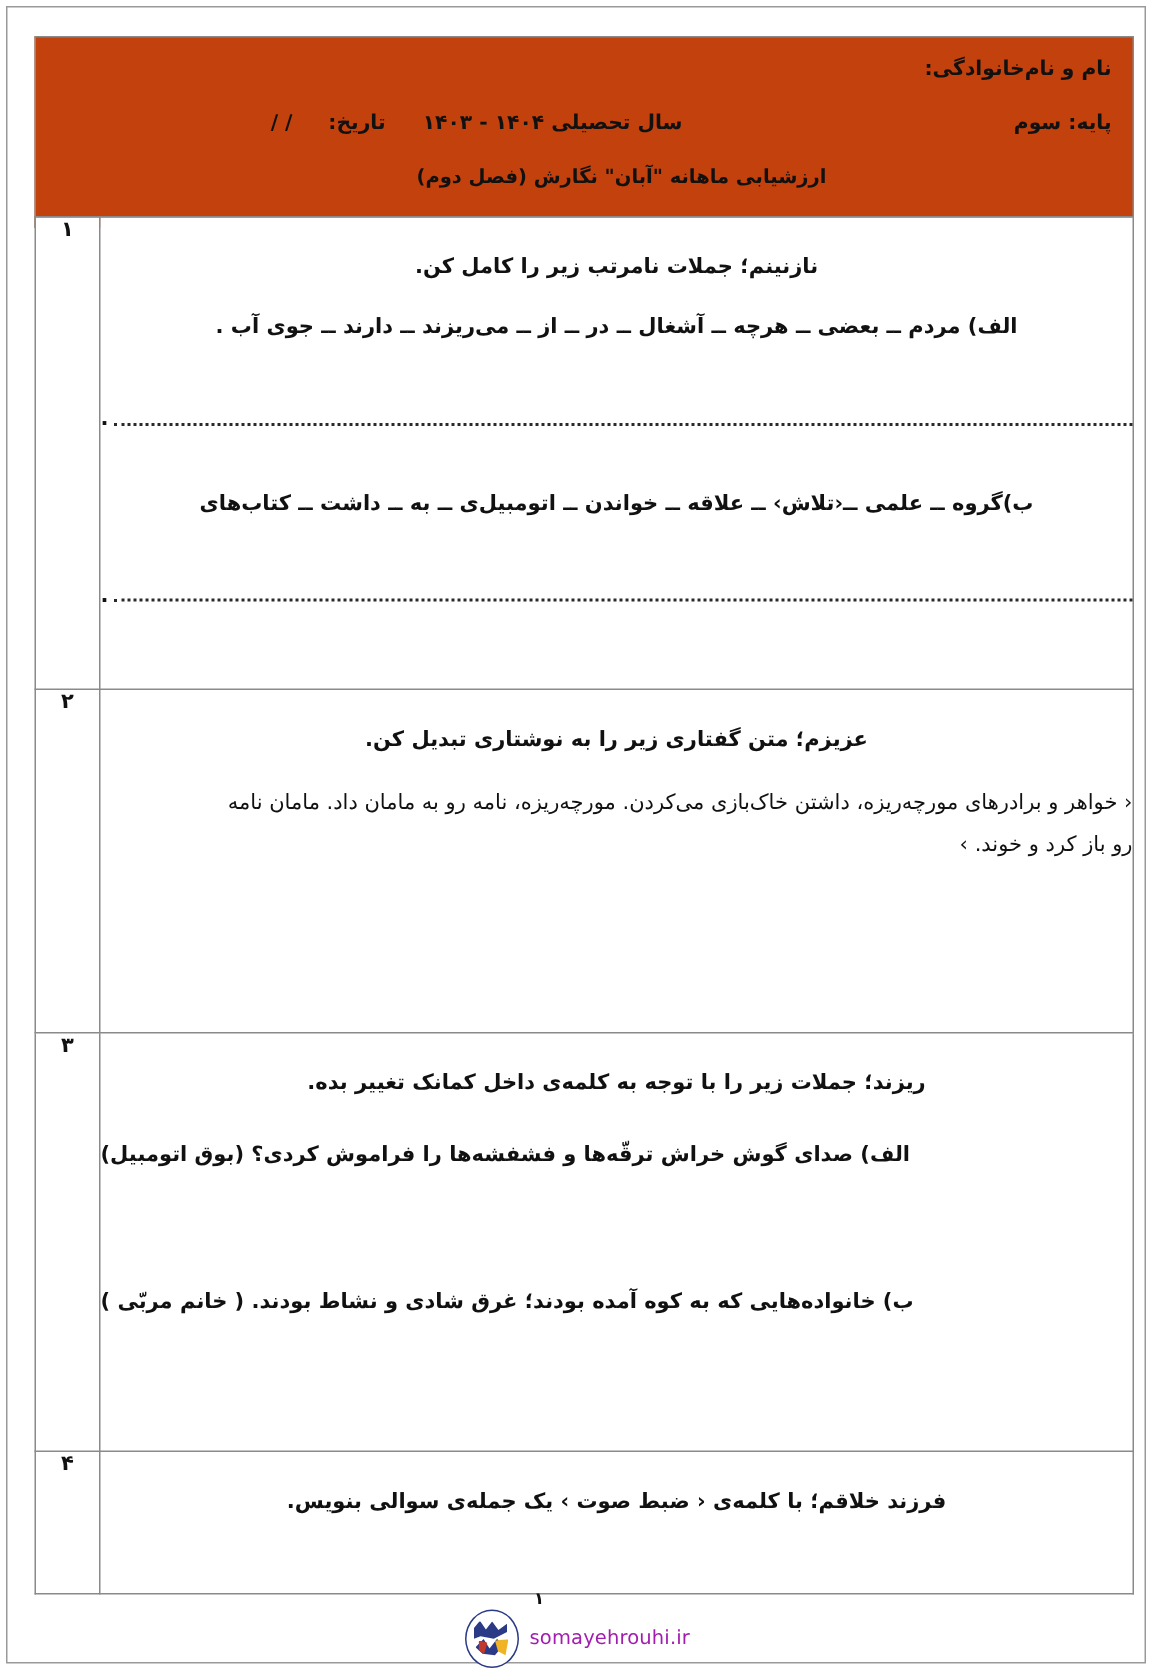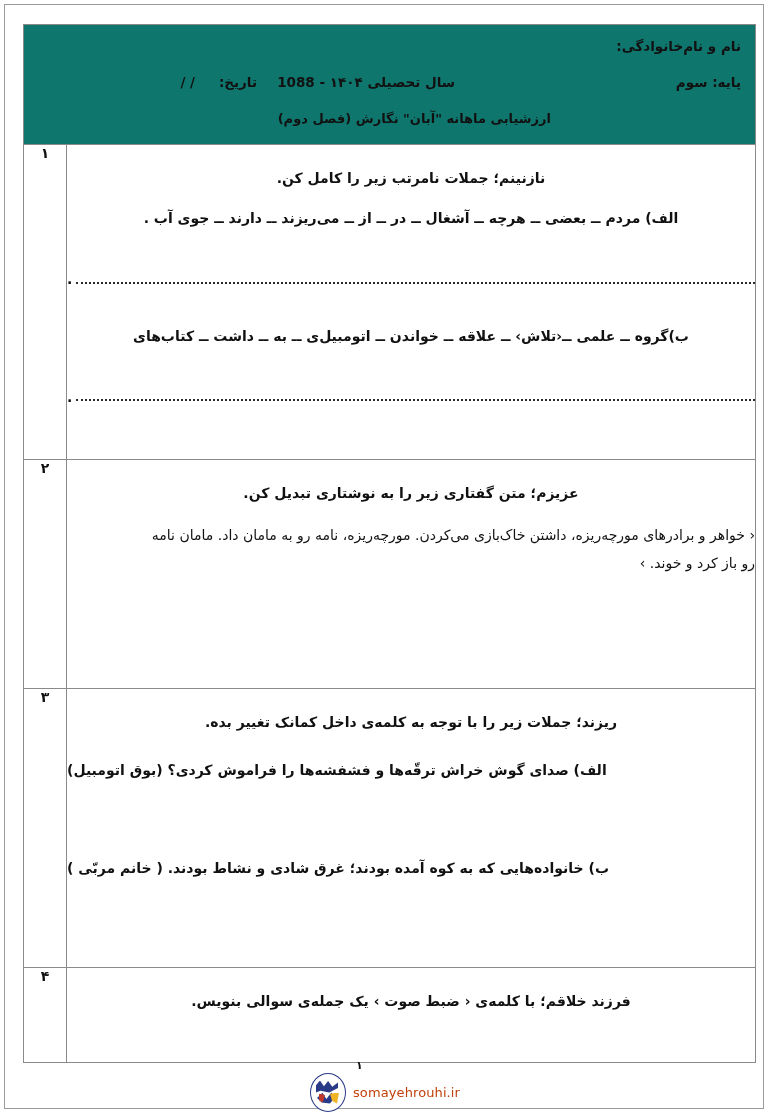--- a/index.html
+++ b/index.html
@@ -31,21 +31,21 @@
 
   
   #header-box {
     position: absolute;
     left: 18px;
     top: 19px;
     width: 733px;
     height: 128px;
     border: 1px solid #8a8a8a;
     box-sizing: border-box;
-    background: #0f766e;
+    background: #c2410c;
     direction: rtl;
   }
   .hdr-row {
     position: absolute;
     width: 100%;
     display: flex;
     align-items: center;
     font-weight: bold;
     font-size: 13.5px;
     white-space: nowrap;
@@ -198,21 +198,21 @@
   #site-logo .mark-yellow {
     position: absolute;
     left: 19px; top: 19px;
     width: 9px; height: 11px;
     background: #f0b323;
     clip-path: polygon(0 12%, 100% 0, 78% 100%, 22% 76%);
   }
   #site-url {
     font-family: "DejaVu Sans", "Liberation Sans", sans-serif;
     font-size: 13px;
-    color: #c2410c;
+    color: #a21caf;
     letter-spacing: 0.1px;
   }
   #page-number {
     position: absolute;
     left: 46px;
     top: -14px;
     font-size: 11px;
     font-weight: bold;
     color: #111;
     direction: rtl;
@@ -224,21 +224,21 @@
 <div id="page-frame">
 
   <div id="header-box">
 
     <div class="hdr-row" id="hdr-row-1">
       <span class="hdr-name">نام و نام‌خانوادگی:</span>
     </div>
 
     <div class="hdr-row" id="hdr-row-2">
       <span class="hdr-grade">پایه: سوم</span>
-      <span class="hdr-year">سال تحصیلی ۱۴۰۴ - 1088</span>
+      <span class="hdr-year">سال تحصیلی ۱۴۰۴ - ۱۴۰۳</span>
       <span class="hdr-date">تاریخ:</span>
       <span class="hdr-date-slashes">/      /</span>
     </div>
 
     <div class="hdr-row" id="hdr-row-3">
       <span class="hdr-title">ارزشیابی ماهانه "آبان" نگارش (فصل دوم)</span>
     </div>
 
   </div>
 

